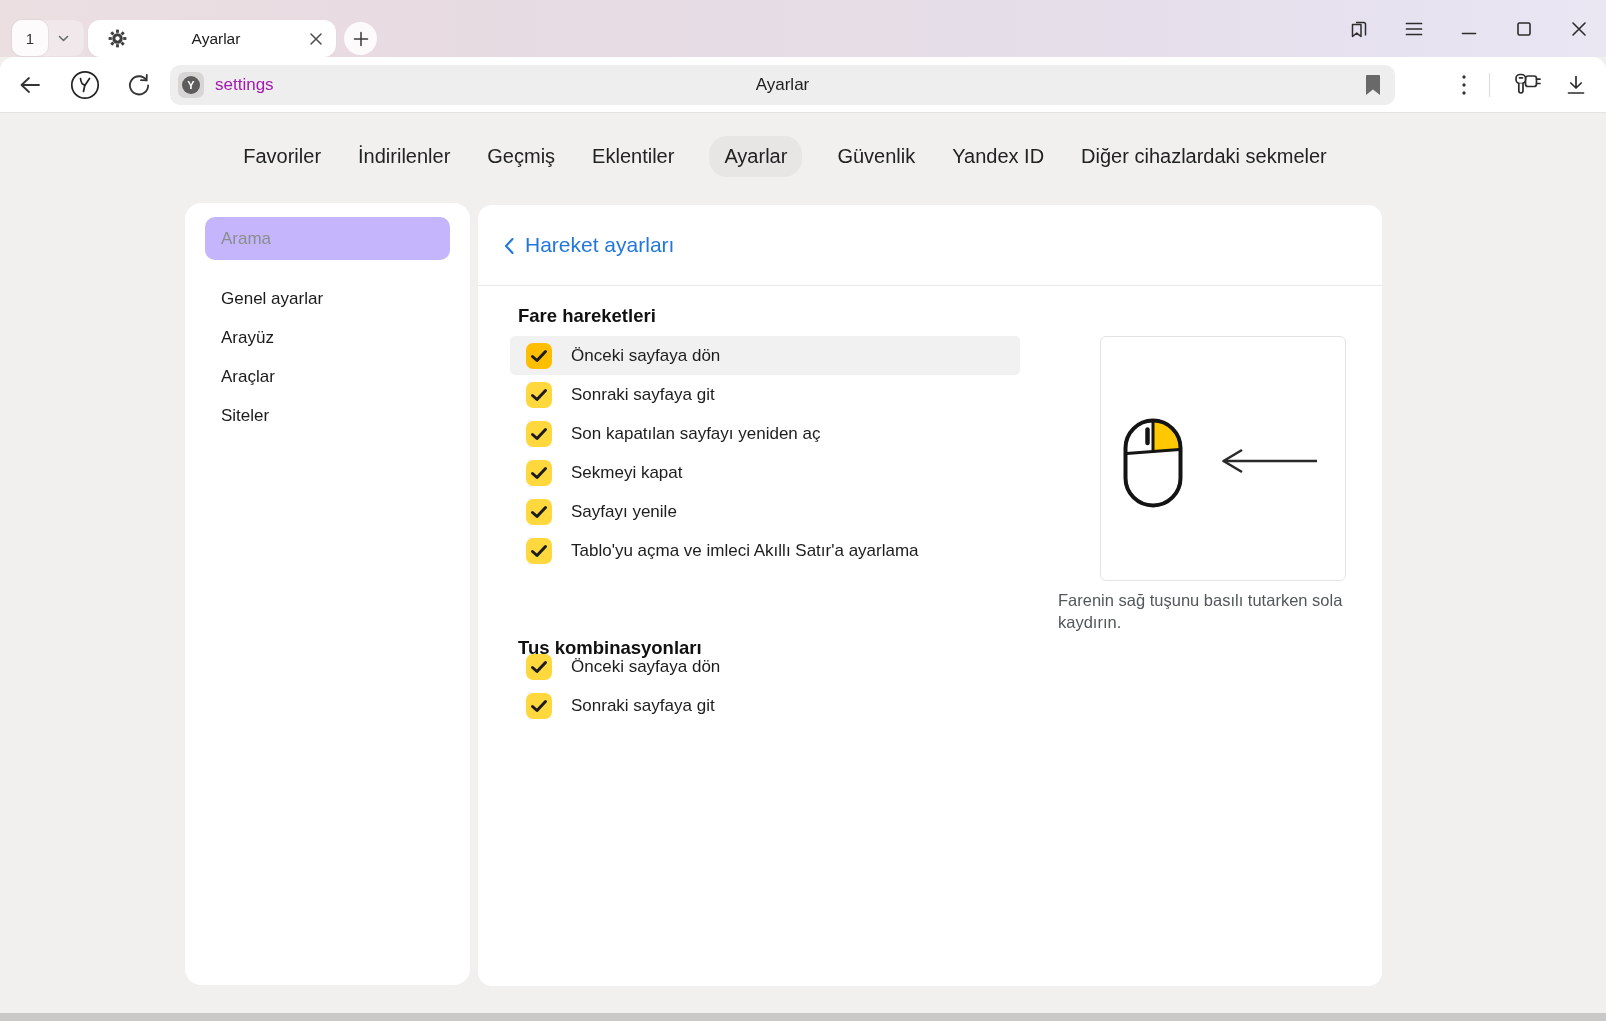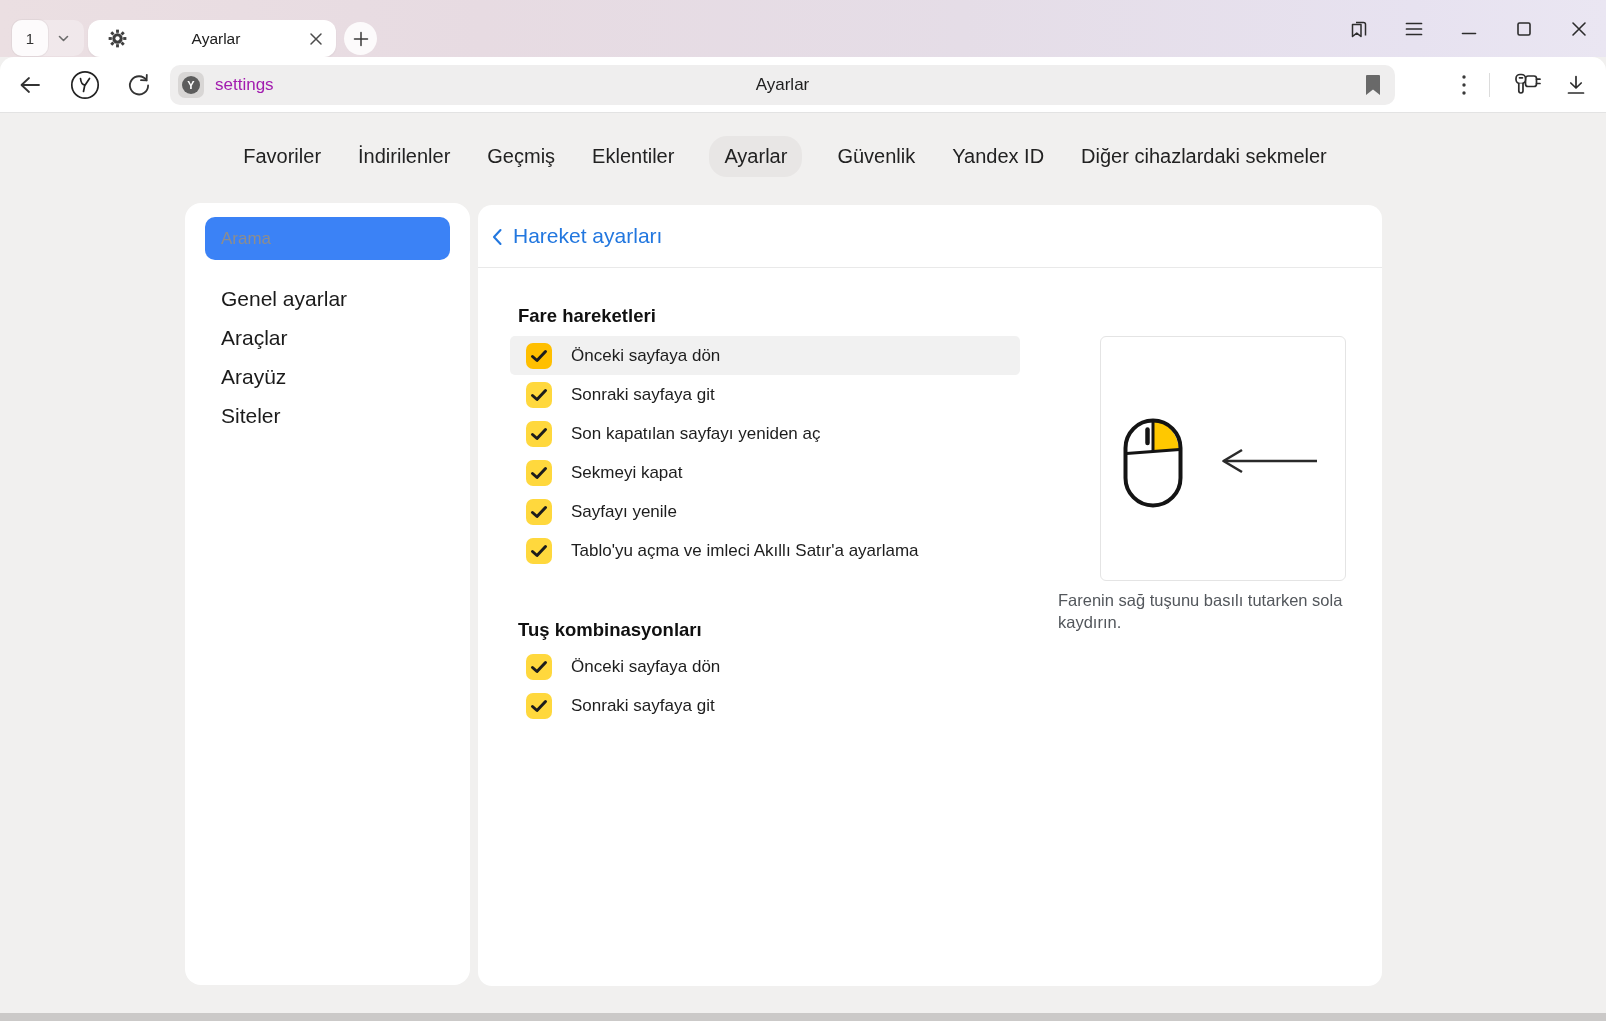--- a/index.html
+++ b/index.html
@@ -103,48 +103,48 @@
     background:#e8e6e5; border-radius:18px; padding:9px 15px;
   }
 
   
   .sidebar-card {
     position:absolute; left:185px; top:203px; width:285px; height:782px;
     background:#fff; border-radius:16px;
   }
   .search-box {
     position:absolute; left:20px; top:14px; width:245px; height:43px;
-    background:#3b82f6; border-radius:10px; display:flex; align-items:center;
+    background:#c4b5fd; border-radius:10px; display:flex; align-items:center;
   }
   .search-box input {
     width:100%; height:100%; background:transparent; border:none; outline:none;
     font-family:"Liberation Sans", sans-serif;
     font-size:17px; color:#333; padding:0 16px;
   }
   .search-box input::placeholder { color:#8d8d8d; opacity:1; }
   .side-list { position:absolute; left:0; top:76px; width:285px; }
   .side-item {
     height:39px; display:flex; align-items:center; padding-left:36px;
-    font-size:21px; color:#1b1b1b; cursor:default;
+    font-size:17px; color:#1b1b1b; cursor:default;
   }
 
   
   .main-card {
     position:absolute; left:478px; top:205px; width:904px; height:781px;
     background:#fff; border-radius:14px;
   }
   .m-header {
-    height:63px; display:flex; align-items:center; padding-left:13px;
+    height:81px; display:flex; align-items:center; padding-left:25px;
     border-bottom:1px solid #e9e9e9;
   }
   .m-back-chevron { margin-right:10px; margin-top:2px; }
   .m-title { font-size:21px; }
   .section-heading { position:absolute; left:40px; font-size:18.5px; font-weight:bold; color:#101010; }
   .h-mouse { top:100px; }
-  .h-keys  { top:414px; }
+  .h-keys  { top:432px; }
   .check-list { position:absolute; left:32px; width:510px; }
   .list-mouse { top:131px; }
   .list-keys  { top:442px; }
   .check-row {
     height:39px; display:flex; align-items:center; padding-left:16px;
     border-radius:5px;
   }
   .check-row.highlight { background:#f1f1f1; }
   .checkbox { width:26px; height:26px; margin-right:19px; flex:0 0 auto; }
   .check-label { font-size:17px; color:#1d1d1d; white-space:nowrap; }
@@ -310,22 +310,22 @@
   <div class="nav-tab">Yandex ID</div>
   <div class="nav-tab">Diğer cihazlardaki sekmeler</div>
 </div>
 
 <div class="sidebar-card">
   <div class="search-box">
     <input type="text" placeholder="Arama" style="">
   </div>
   <div class="side-list">
     <div class="side-item">Genel ayarlar</div>
+    <div class="side-item">Arayüz</div>
     <div class="side-item">Araçlar</div>
-    <div class="side-item">Arayüz</div>
     <div class="side-item">Siteler</div>
   </div>
 </div>
 
 <div class="main-card">
 
   <div class="m-header">
     <div class="m-back-chevron">
       <svg width="12" height="18" viewBox="0 0 12 18">
           <path d="M9.5 2 L3 9 L9.5 16" fill="none" stroke="#2277df" stroke-width="2.1" stroke-linecap="round" stroke-linejoin="round"></path>

